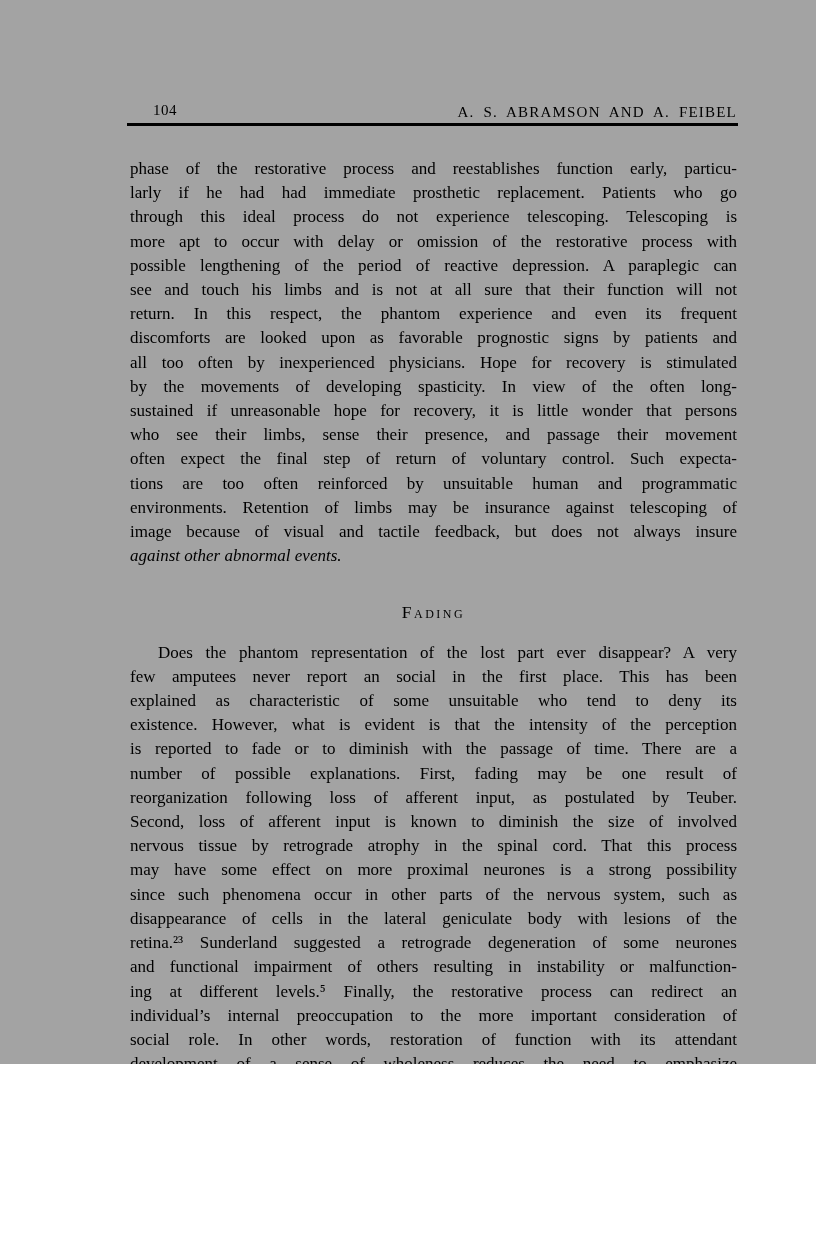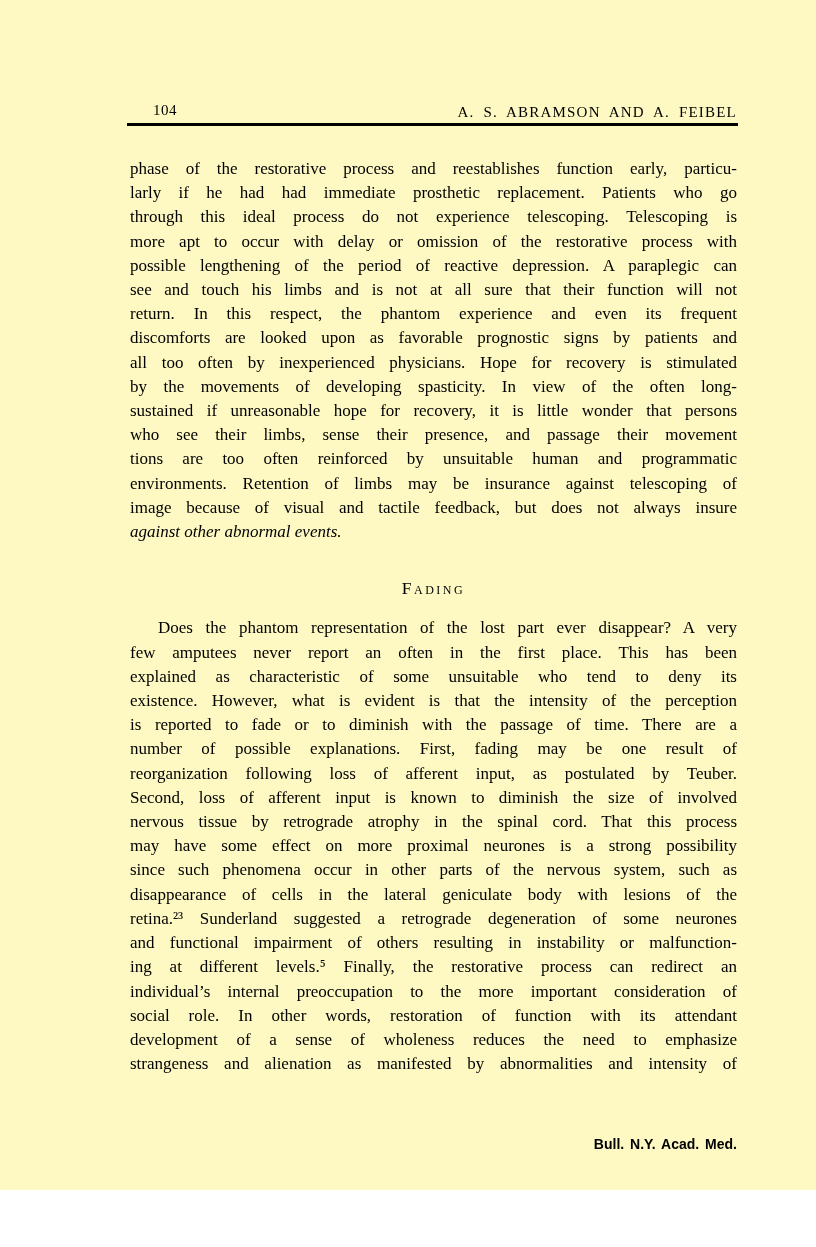--- a/index.html
+++ b/index.html
@@ -5,22 +5,22 @@
   html, body {
     margin: 0;
     padding: 0;
     background: #ffffff;
     font-family: "Liberation Serif", serif;
     color: #000000;
   }
   .page {
     position: relative;
     width: 816px;
-    height: 1190px;
-    background: #fef9c3;
+    height: 1064px;
+    background: #a3a3a3;
     overflow: hidden;
   }
   .header-row {
     position: absolute;
     top: 100px;
     left: 130px;
     width: 607px;
     height: 20px;
   }
   .page-number {
@@ -103,29 +103,30 @@
         <div class="line">through this ideal process do not experience telescoping. Telescoping is</div>
         <div class="line">more apt to occur with delay or omission of the restorative process with</div>
         <div class="line">possible lengthening of the period of reactive depression. A paraplegic can</div>
         <div class="line">see and touch his limbs and is not at all sure that their function will not</div>
         <div class="line">return. In this respect, the phantom experience and even its frequent</div>
         <div class="line">discomforts are looked upon as favorable prognostic signs by patients and</div>
         <div class="line">all too often by inexperienced physicians. Hope for recovery is stimulated</div>
         <div class="line">by the movements of developing spasticity. In view of the often long-</div>
         <div class="line">sustained if unreasonable hope for recovery, it is little wonder that persons</div>
         <div class="line">who see their limbs, sense their presence, and passage their movement</div>
+        <div class="line">often expect the final step of return of voluntary control. Such expecta-</div>
         <div class="line">tions are too often reinforced by unsuitable human and programmatic</div>
         <div class="line">environments. Retention of limbs may be insurance against telescoping of</div>
         <div class="line">image because of visual and tactile feedback, but does not always insure</div>
         <div class="line no-stretch">against other abnormal events.</div>
       </div>
       <div class="heading">Fading</div>
       <div class="para">
         <div class="line indent">Does the phantom representation of the lost part ever disappear? A very</div>
-        <div class="line">few amputees never report an often in the first place. This has been</div>
+        <div class="line">few amputees never report an social in the first place. This has been</div>
         <div class="line">explained as characteristic of some unsuitable who tend to deny its</div>
         <div class="line">existence. However, what is evident is that the intensity of the perception</div>
         <div class="line">is reported to fade or to diminish with the passage of time. There are a</div>
         <div class="line">number of possible explanations. First, fading may be one result of</div>
         <div class="line">reorganization following loss of afferent input, as postulated by Teuber.</div>
         <div class="line">Second, loss of afferent input is known to diminish the size of involved</div>
         <div class="line">nervous tissue by retrograde atrophy in the spinal cord. That this process</div>
         <div class="line">may have some effect on more proximal neurones is a strong possibility</div>
         <div class="line">since such phenomena occur in other parts of the nervous system, such as</div>
         <div class="line">disappearance of cells in the lateral geniculate body with lesions of the</div>

